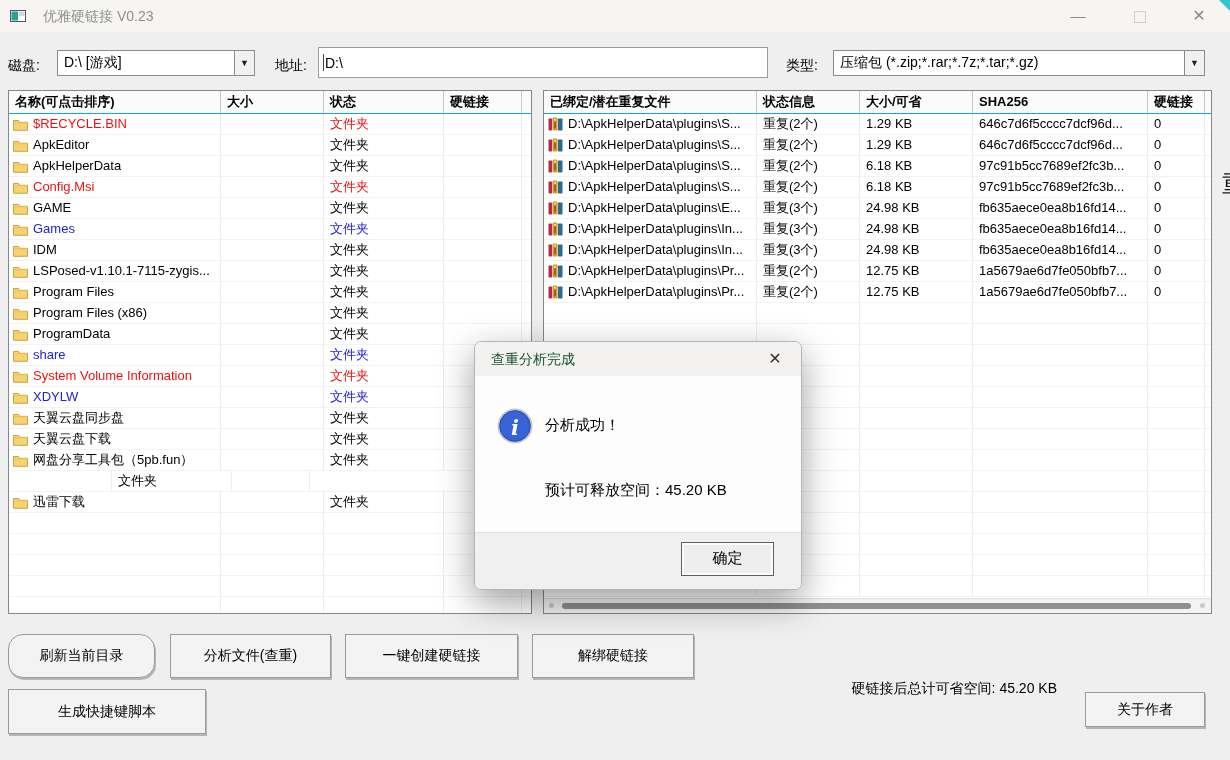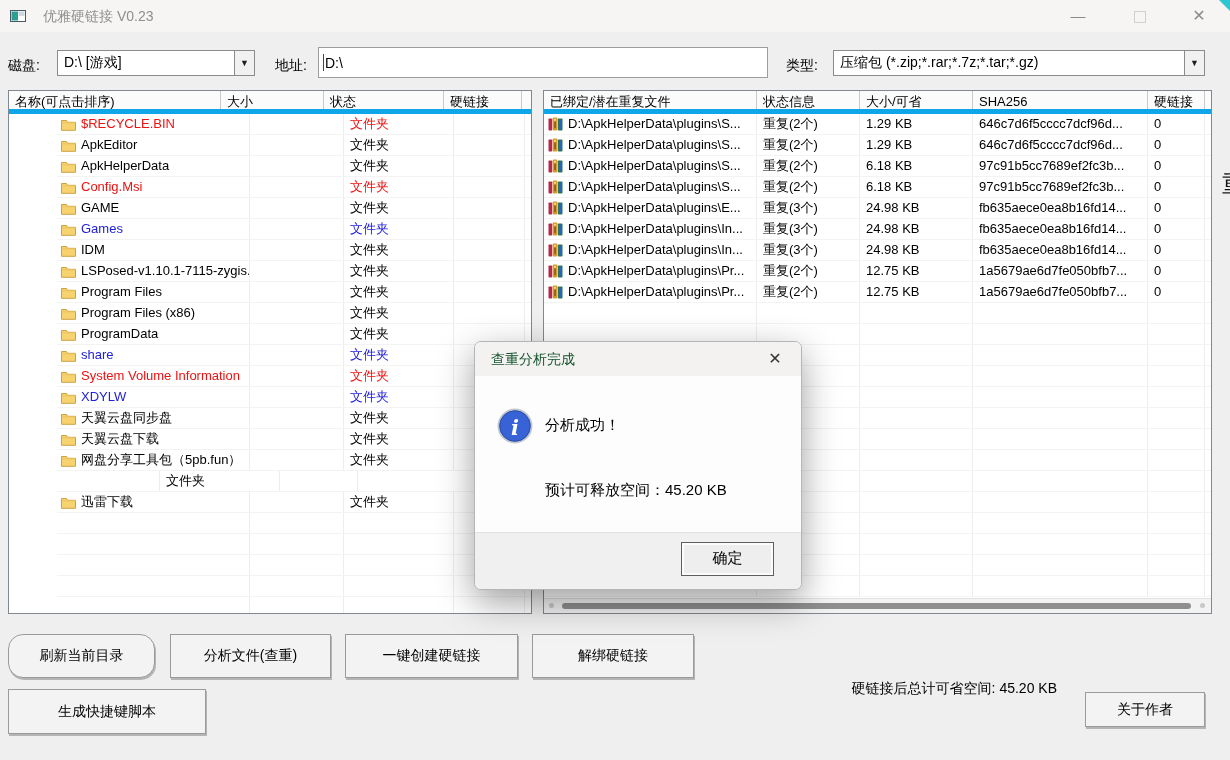--- a/index.html
+++ b/index.html
@@ -25,24 +25,24 @@
   .tb-label{position:absolute;font-size:14px;color:#000;white-space:nowrap;}
   .combo{position:absolute;height:26px;background:#fff;border:1px solid #8b8b8b;display:flex;align-items:center;box-sizing:border-box;}
   .combo .val{flex:1;padding-left:6px;font-size:14px;white-space:nowrap;overflow:hidden;}
   .combo .arrow-btn{width:19px;align-self:stretch;border-left:1px solid #8b8b8b;background:#f1f1f1;display:flex;align-items:center;justify-content:center;font-size:9px;color:#1d1d1d;}
   .addr{position:absolute;left:318px;top:47px;width:450px;height:31px;background:#fff;border:1px solid #9c9c9c;box-sizing:border-box;display:flex;align-items:center;padding-left:4px;font-size:14px;}
   .caret{width:1px;height:17px;background:#444;margin-right:1px;}
   
   .panel{position:absolute;top:90px;background:#fff;border:1px solid #82888f;box-sizing:border-box;overflow:hidden;}
   .panel.left{left:8px;width:524px;height:524px;}
   .panel.right{left:543px;width:669px;height:524px;}
-  .thead{display:flex;height:23px;background:#fbfbfb;border-bottom:5px solid #0ea5e9;box-sizing:border-box;}
+  .thead{display:flex;height:23px;background:#fbfbfb;border-bottom:1px solid #0ea5e9;box-sizing:border-box;font-weight:bold;}
   .thead .hc{border-right:1px solid #c9c9c9;box-sizing:border-box;line-height:22px;padding-left:6px;font-size:13px;white-space:nowrap;overflow:hidden;}
   .tbody{overflow:hidden;}
-  .panel.left .tbody{height:499px;padding-left:48px;}
+  .panel.left .tbody{height:499px;}
   .panel.right .tbody{height:485px;}
   .row{display:flex;height:21px;border-bottom:1px solid #f3f3f3;box-sizing:border-box;}
   .row .cell{border-right:1px solid #ededed;box-sizing:border-box;line-height:20px;white-space:nowrap;overflow:hidden;padding-left:6px;font-size:13px;}
   .row .cell.icon-cell{display:flex;align-items:center;padding-left:4px;}
   .row .cell.icon-cell .ic{margin-right:5px;flex:0 0 auto;}
   .row.empty .ic{visibility:hidden;}
   .fill{flex:1;border-right:none !important;}
   .c-red{color:var(--folder_red,#e60000);}
   .c-blue{color:var(--folder_blue,#2222dd);}
   

